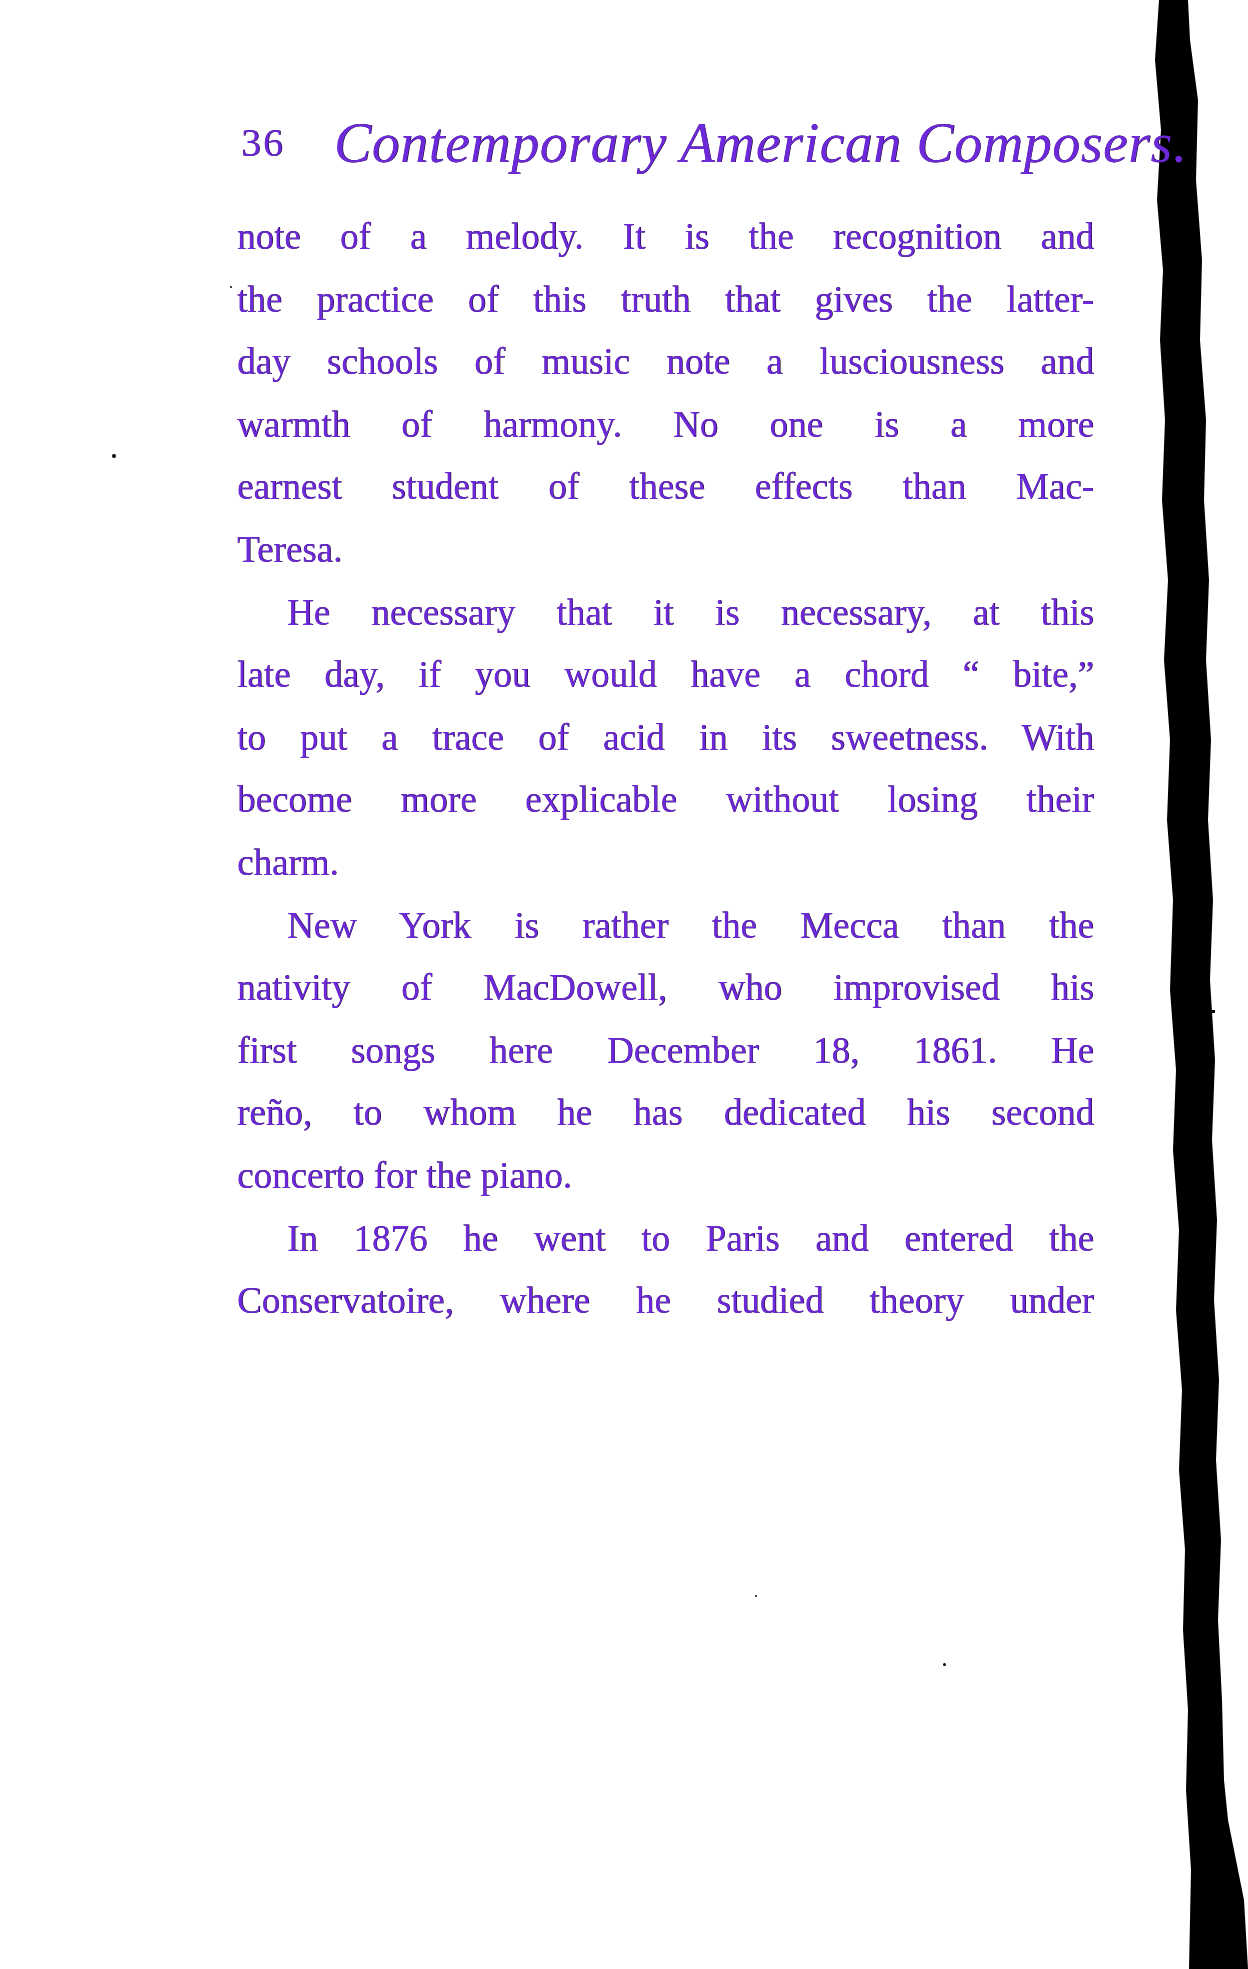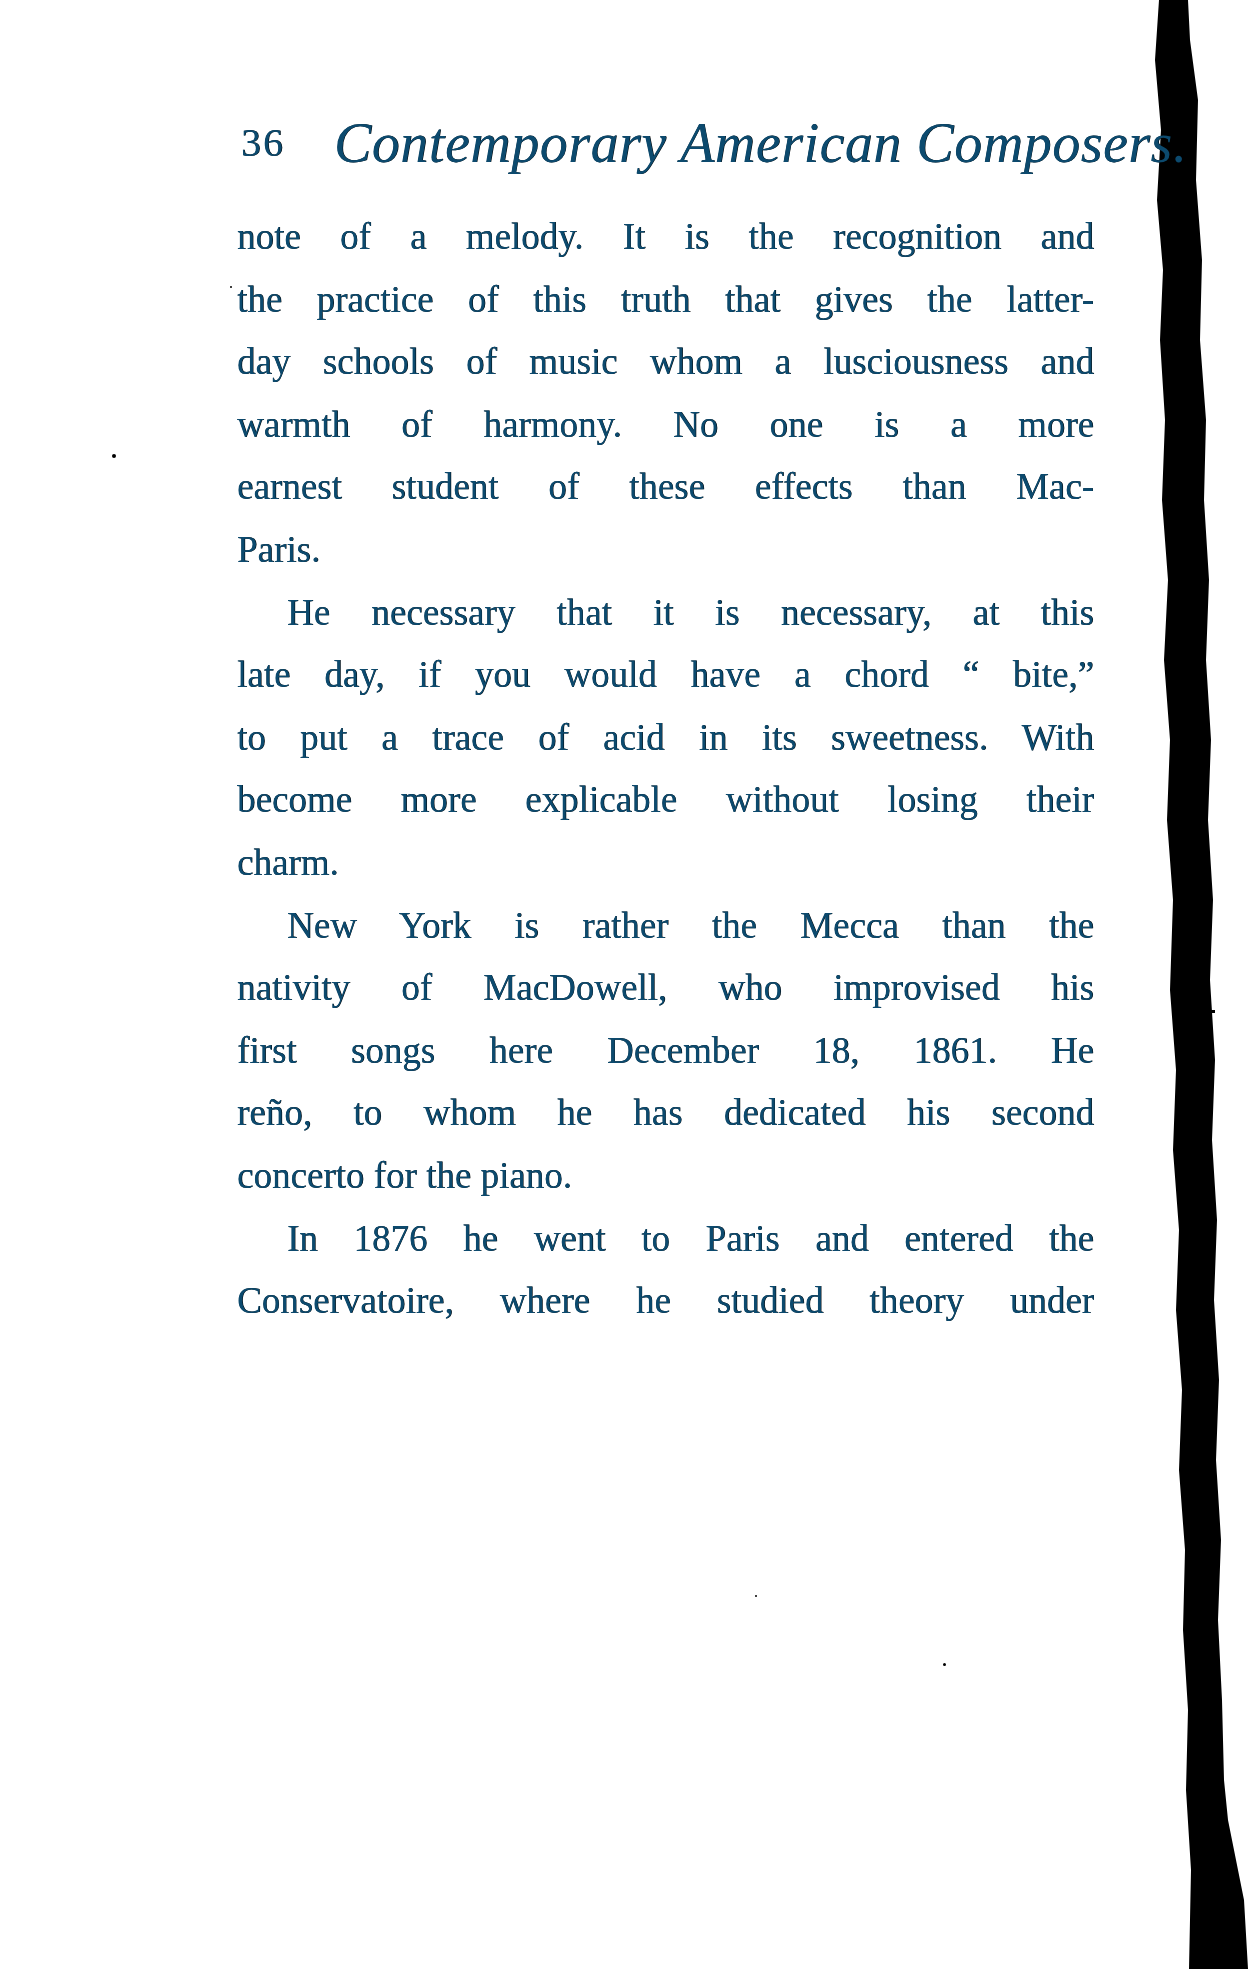--- a/index.html
+++ b/index.html
@@ -2,21 +2,21 @@
 <html><head>
 <meta charset="utf-8">
 <style>
   html,body{margin:0;padding:0;background:#e8e8e8;}
   .page{
     position:relative;
     width:1248px;height:1969px;
     background:#ffffff;
     overflow:hidden;
     font-family:"Liberation Serif","DejaVu Serif",serif;
-    color:#0c4a6e;
+    color:#6d28d9;
   }
   
   .running-header{position:absolute;top:118px;left:0;width:1248px;height:56px;}
   .page-number{
     position:absolute;left:241px;top:0;
     font-size:40px;line-height:50px;
     letter-spacing:2px;
   }
   .running-title{
     position:absolute;left:334px;top:-2px;
@@ -69,24 +69,24 @@
 
   <div class="running-header">
     <span class="page-number">36</span>
     <span class="running-title">Contemporary American Composers.</span>
   </div>
 
   <main class="page-body" id="page-body">
       <div>
         <div class="text-line justify">note of a melody.  It is the recognition and</div>
         <div class="text-line justify">the practice of this truth that gives the latter-</div>
-        <div class="text-line justify">day schools of music whom a lusciousness and</div>
+        <div class="text-line justify">day schools of music note a lusciousness and</div>
         <div class="text-line justify">warmth of harmony.  No one is a more</div>
         <div class="text-line justify">earnest student of these effects than Mac-</div>
-        <div class="text-line">Paris.</div>
+        <div class="text-line">Teresa.</div>
       </div>
       <div>
         <div class="text-line justify indent">He necessary that it is necessary, at this</div>
         <div class="text-line justify">late day, if you would have a chord “ bite,”</div>
         <div class="text-line justify">to put a trace of acid in its sweetness.  With</div>
         <div class="text-line justify">become more explicable without losing their</div>
         <div class="text-line">charm.</div>
       </div>
       <div>
         <div class="text-line justify indent">New York is rather the Mecca than the</div>

